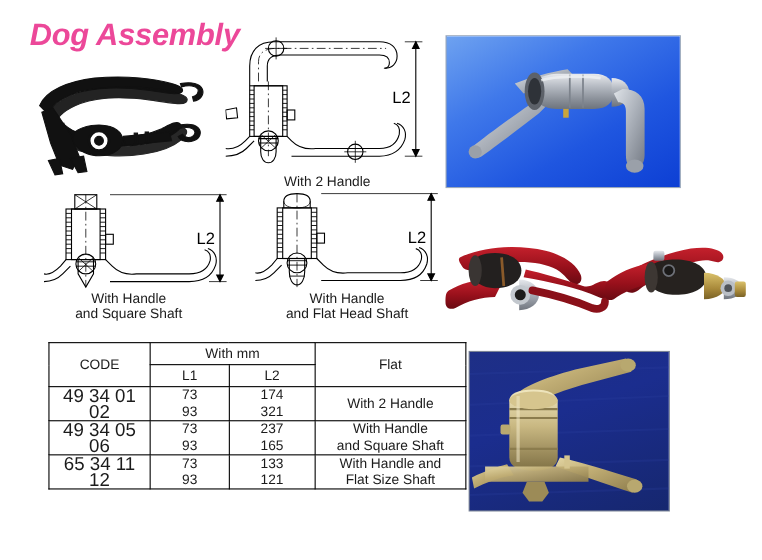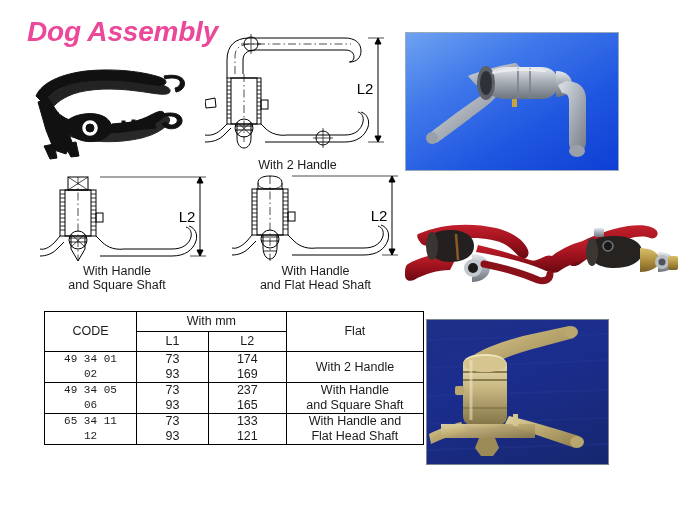--- a/index.html
+++ b/index.html
@@ -89,24 +89,23 @@
   }
   #spec-table th { font-weight: normal; }
   .col-code { width: 92px; }
   .col-l1   { width: 72px; }
   .col-l2   { width: 78px; }
   .col-type { width: 138px; }
   .code-cell {
     text-align: right;
     padding-right: 14px;
     font-weight: bold;
-    font-size: 11px;
+    font-size: 17px;
     line-height: 16px;
     white-space: pre-line;
-    font-family: Liberation Mono, monospace;
   }
   .num-cell {
     line-height: 16px;
     white-space: pre-line;
     padding: 2px 0;
   }
   .type-cell {
     line-height: 16px;
     white-space: pre-line;
     padding: 2px 4px;
@@ -465,37 +464,37 @@
       <th class="col-l2 hdr-sub">L2</th>
     </tr>
   </thead>
   <tbody>
     <tr>
       <td class="code-cell">49 34 01
 02</td>
       <td class="num-cell">73
 93</td>
       <td class="num-cell">174
-169</td>
+321</td>
       <td class="type-cell">With 2 Handle</td>
     </tr>
     <tr>
       <td class="code-cell">49 34 05
 06</td>
       <td class="num-cell">73
 93</td>
       <td class="num-cell">237
 165</td>
       <td class="type-cell">With Handle
 and Square Shaft</td>
     </tr>
     <tr>
       <td class="code-cell">65 34 11
 12</td>
       <td class="num-cell">73
 93</td>
       <td class="num-cell">133
 121</td>
       <td class="type-cell">With Handle and
-Flat Head Shaft</td>
+Flat Size Shaft</td>
     </tr>
   </tbody>
 </table>
 
 </body></html>

